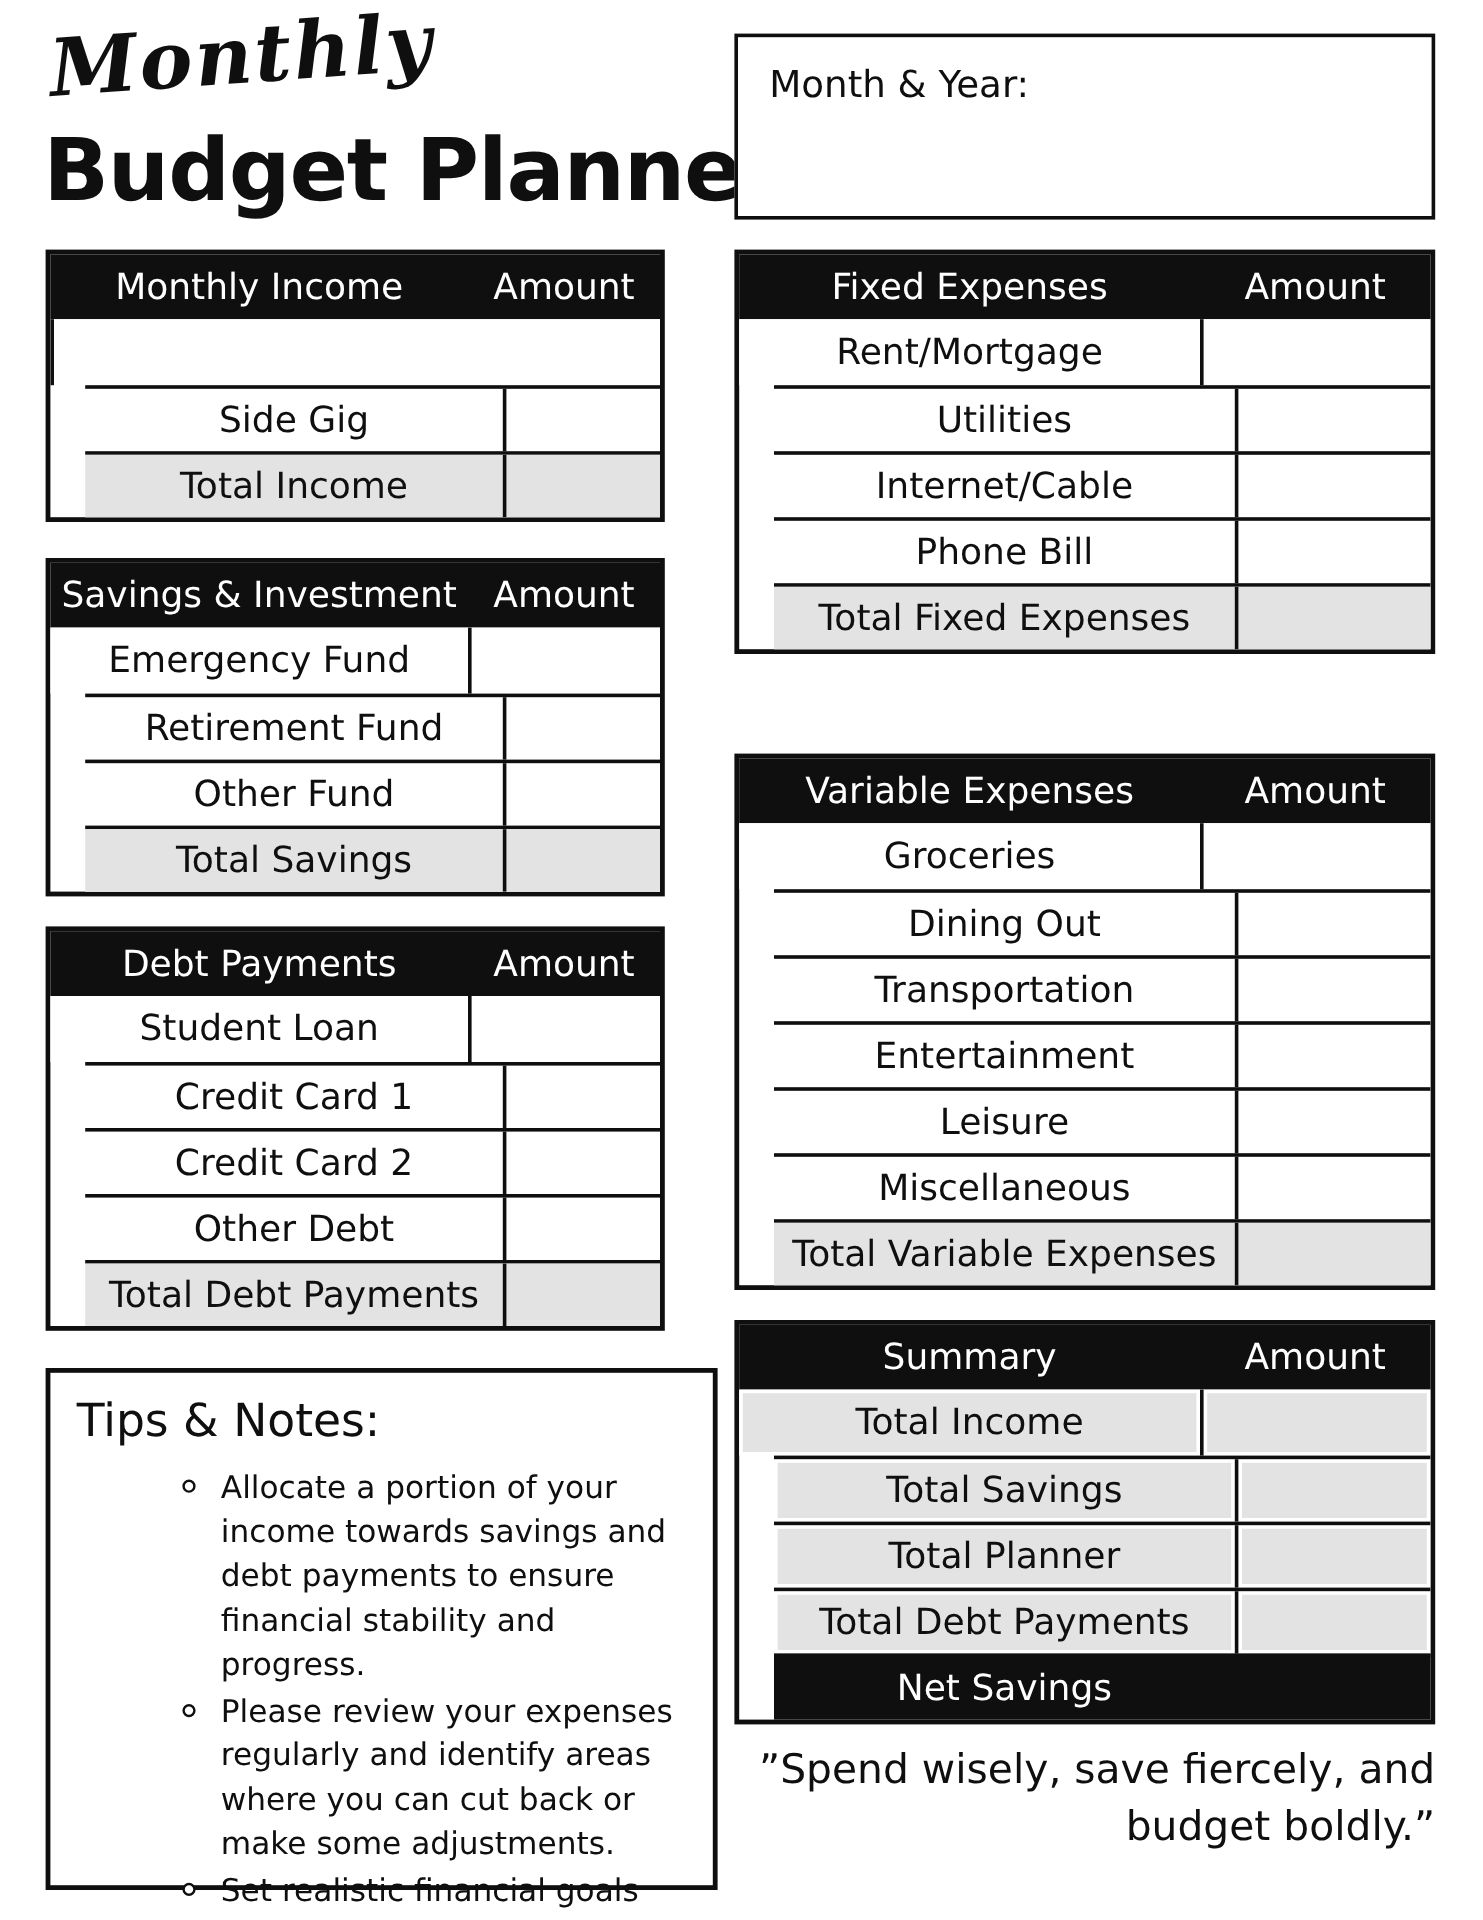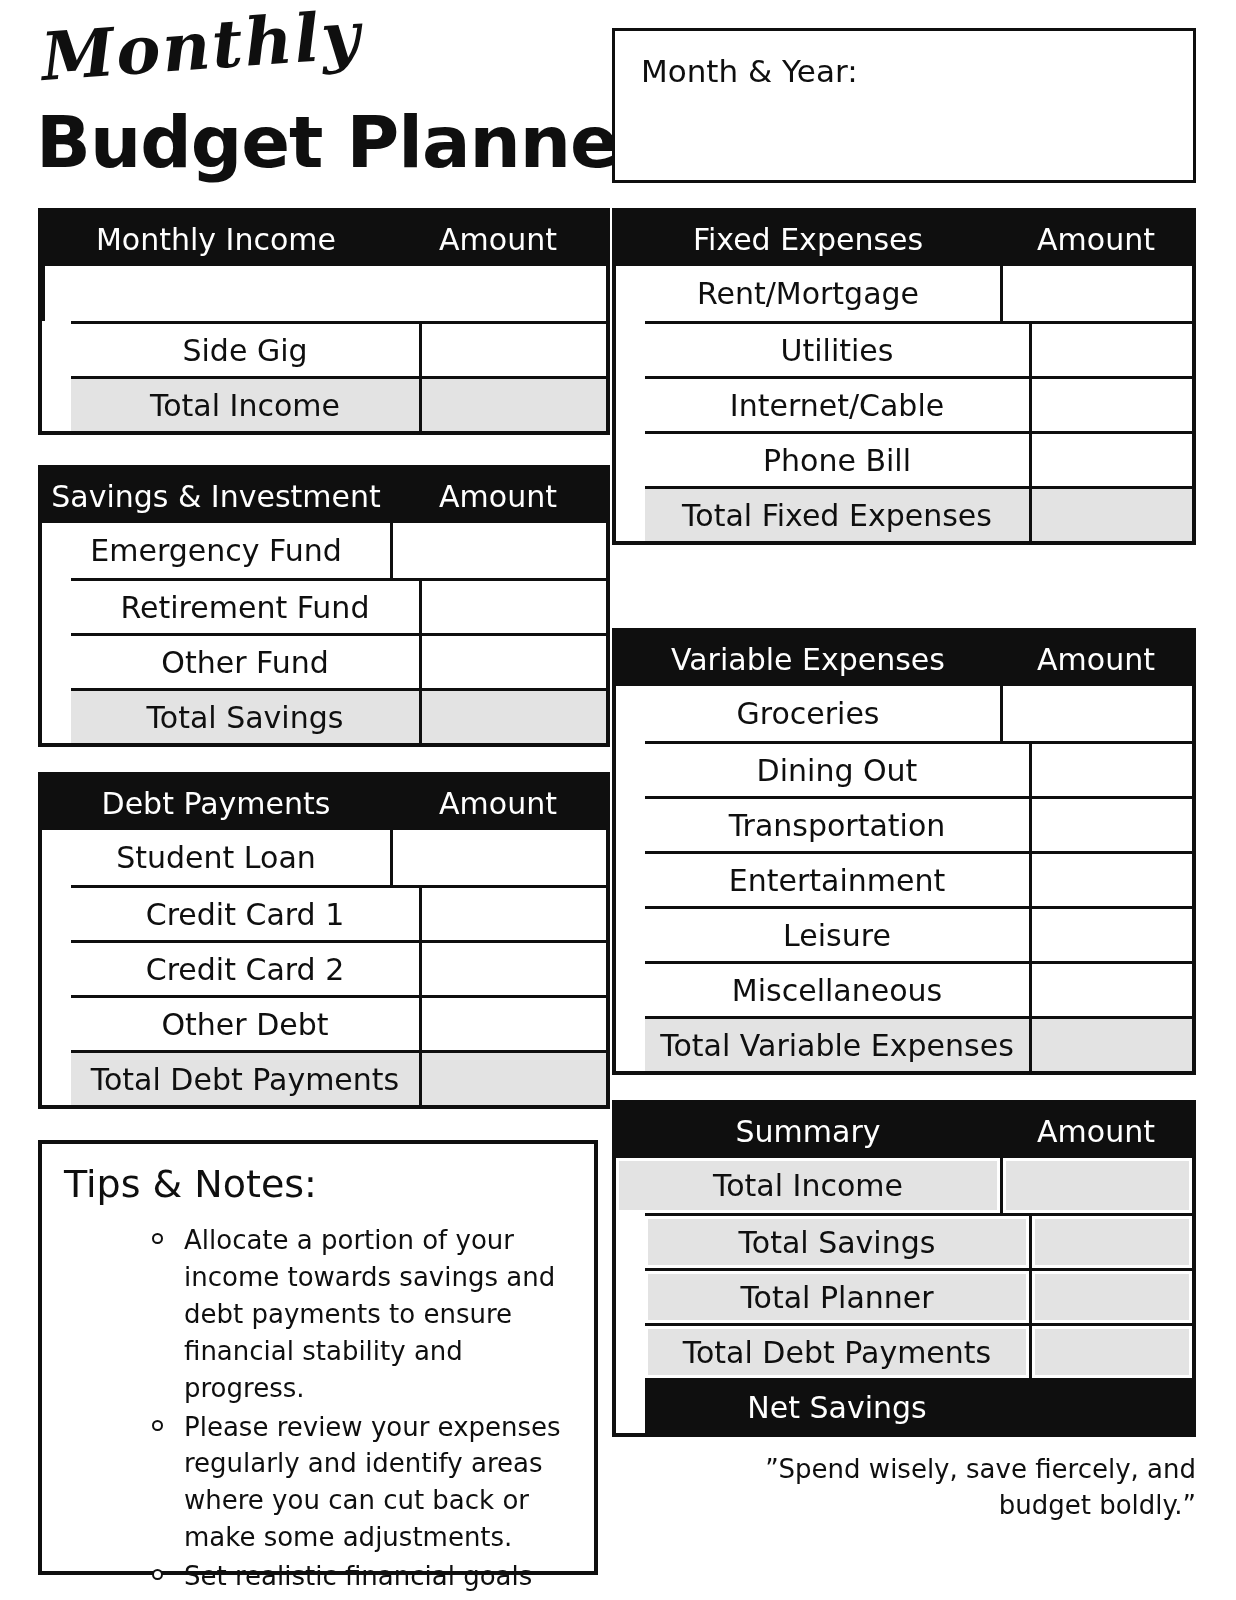--- a/index.html
+++ b/index.html
@@ -36,21 +36,21 @@
     position: absolute; left: 26px; top: 22px;
     font-size: 31px;
   }
 
   
   .btable {
     position: absolute;
     border: 4px solid #0f0f0f;
     background: #ffffff;
   }
-  .btable.left  { left: 38px;  width: 572px; }
+  .btable.left  { left: 38px;  width: 516px; }
   .btable.right { left: 612px; width: 584px; }
 
   .thead {
     display: grid; height: 54px;
     background: #0f0f0f; color: #ffffff;
     align-items: center;
   }
   .left  .thead, .left  .trow { grid-template-columns: 348px 1fr; }
   .right .thead, .right .trow { grid-template-columns: 384px 1fr; }
   .thead span { text-align: center; font-size: 30px; }
@@ -93,21 +93,21 @@
   .bullet-ring {
     position: absolute; left: 2px; top: 11px;
     width: 11px; height: 11px;
     border: 2.5px solid #0f0f0f; border-radius: 50%;
     background: #ffffff;
   }
 
   
   .quote {
     position: absolute; left: 612px; top: 1452px; width: 584px;
-    text-align: right; font-size: 26px; line-height: 1.38;
+    text-align: right; font-size: 34px; line-height: 1.38;
     font-weight: 500;
   }
 </style>
 </head>
 <body>
 
 <div class="title-script">Monthly</div>
 <div class="title-main">Budget Planner</div>
 
 <div class="month-box">

